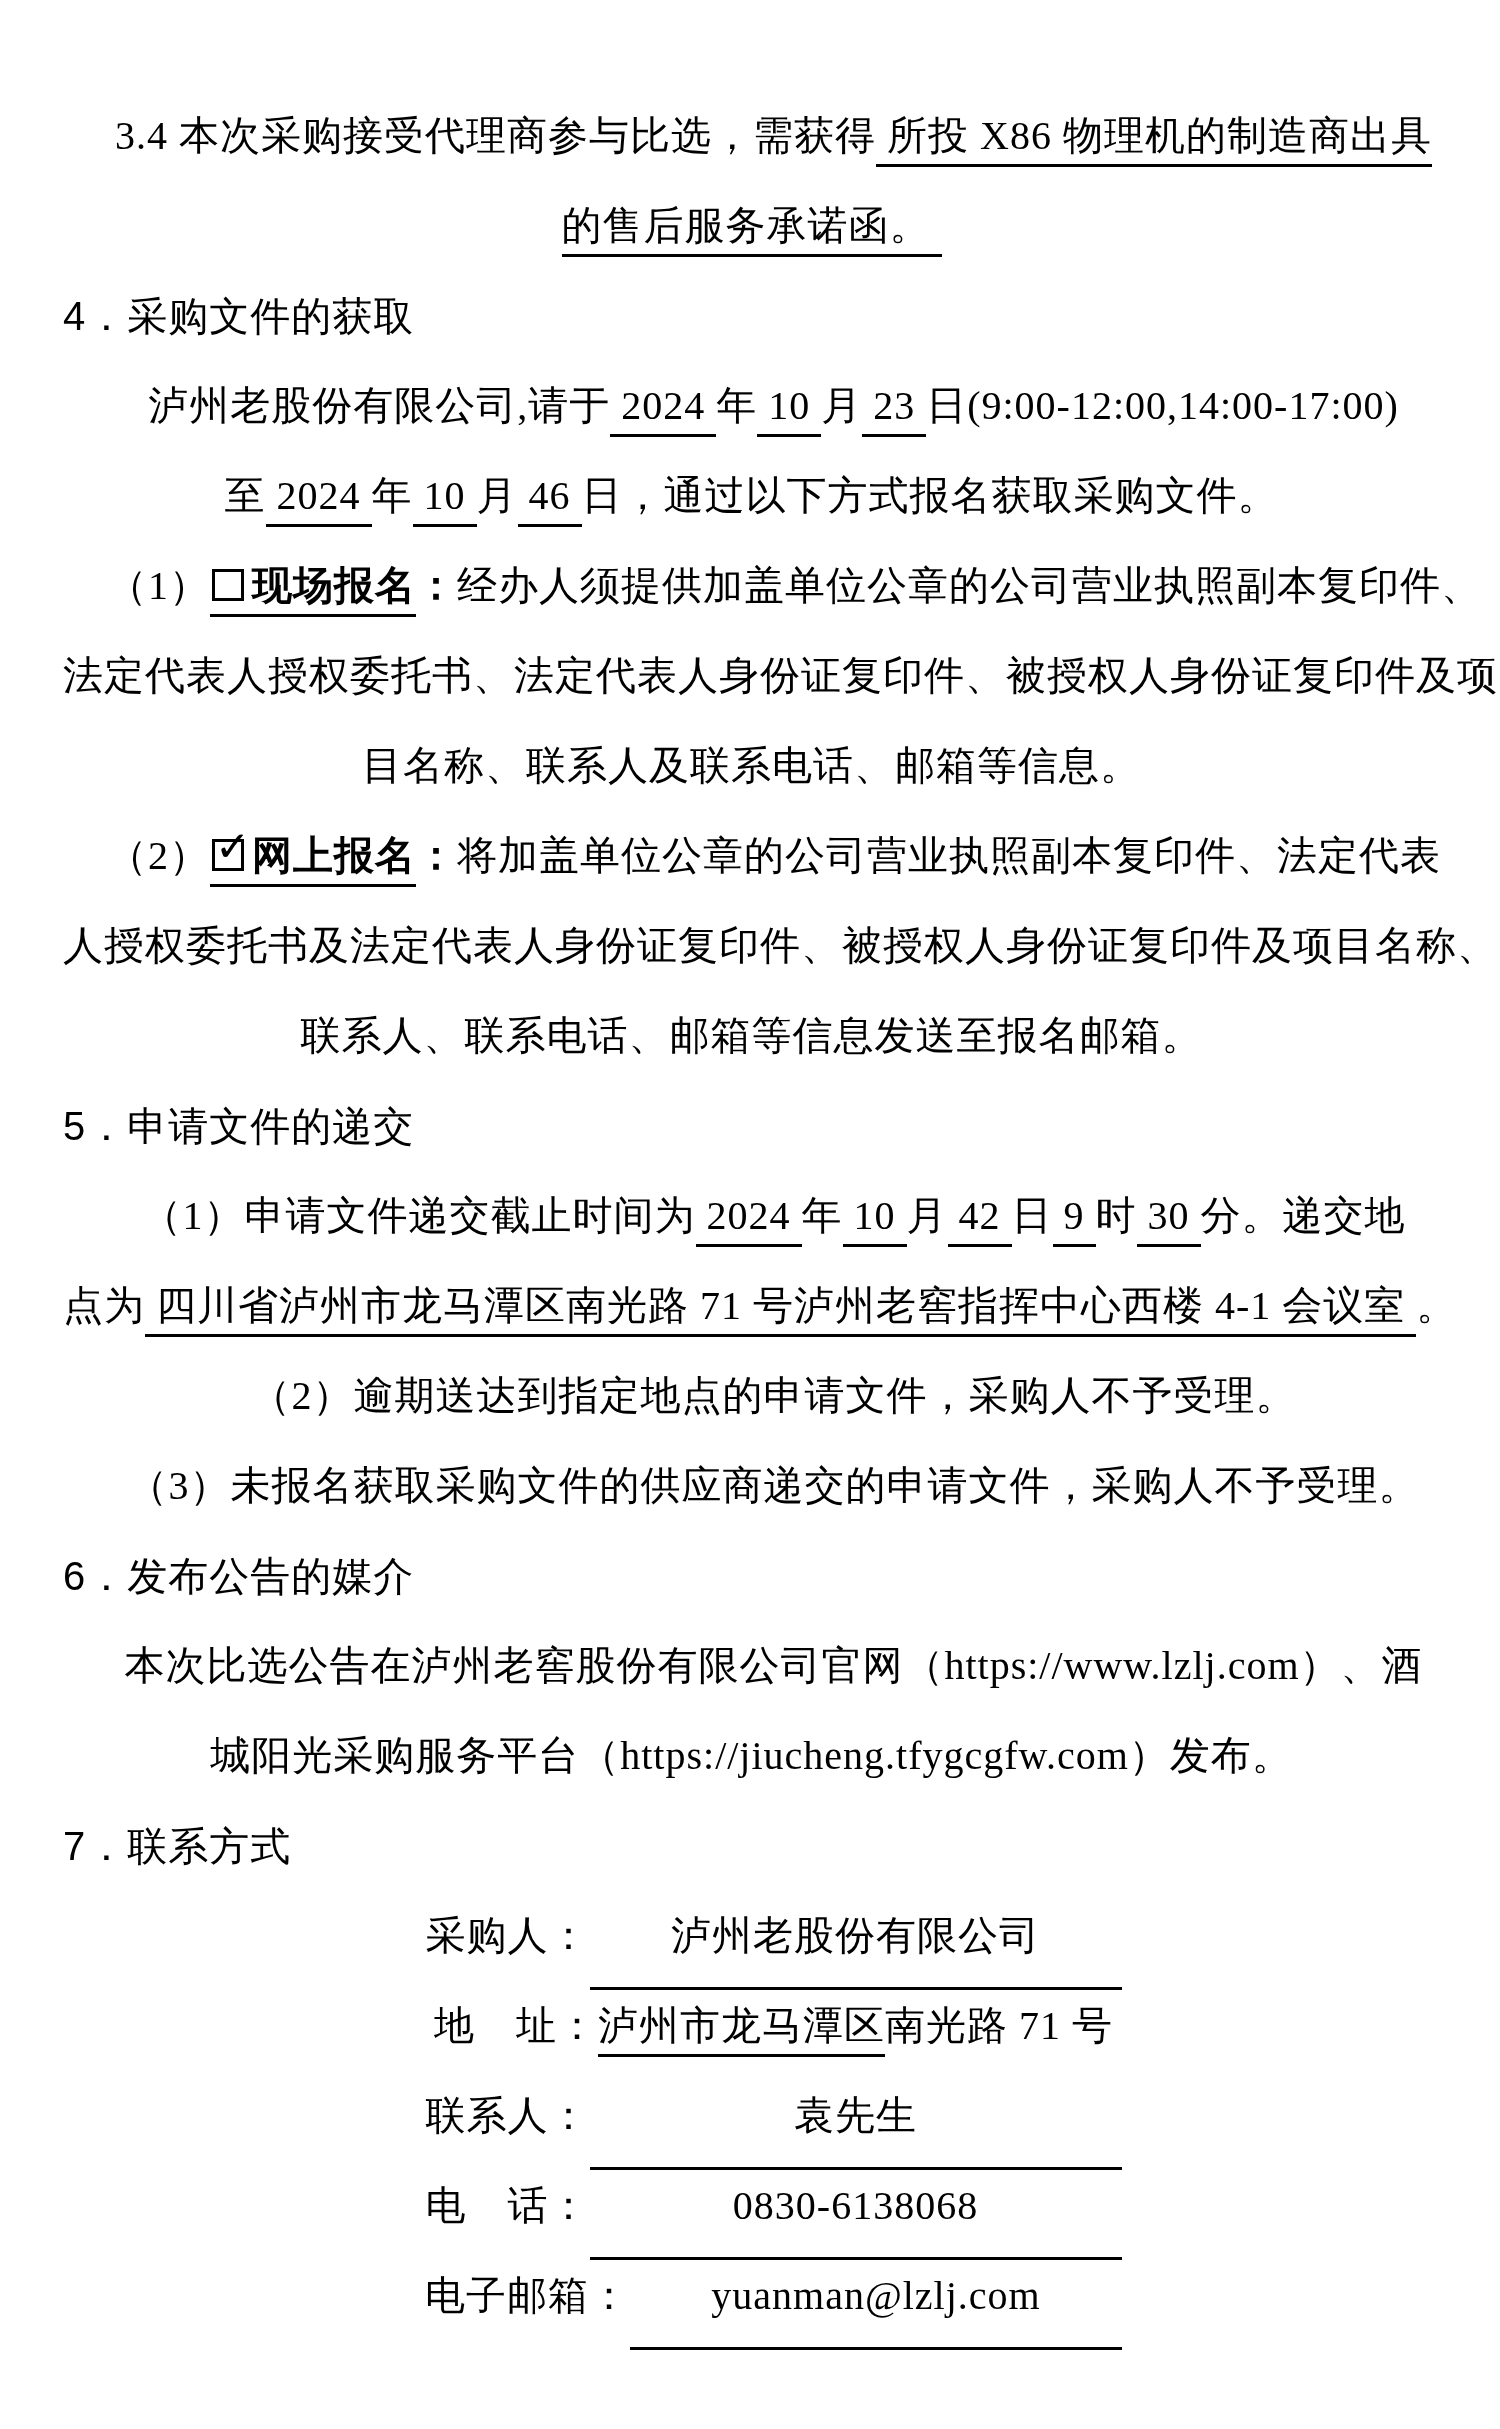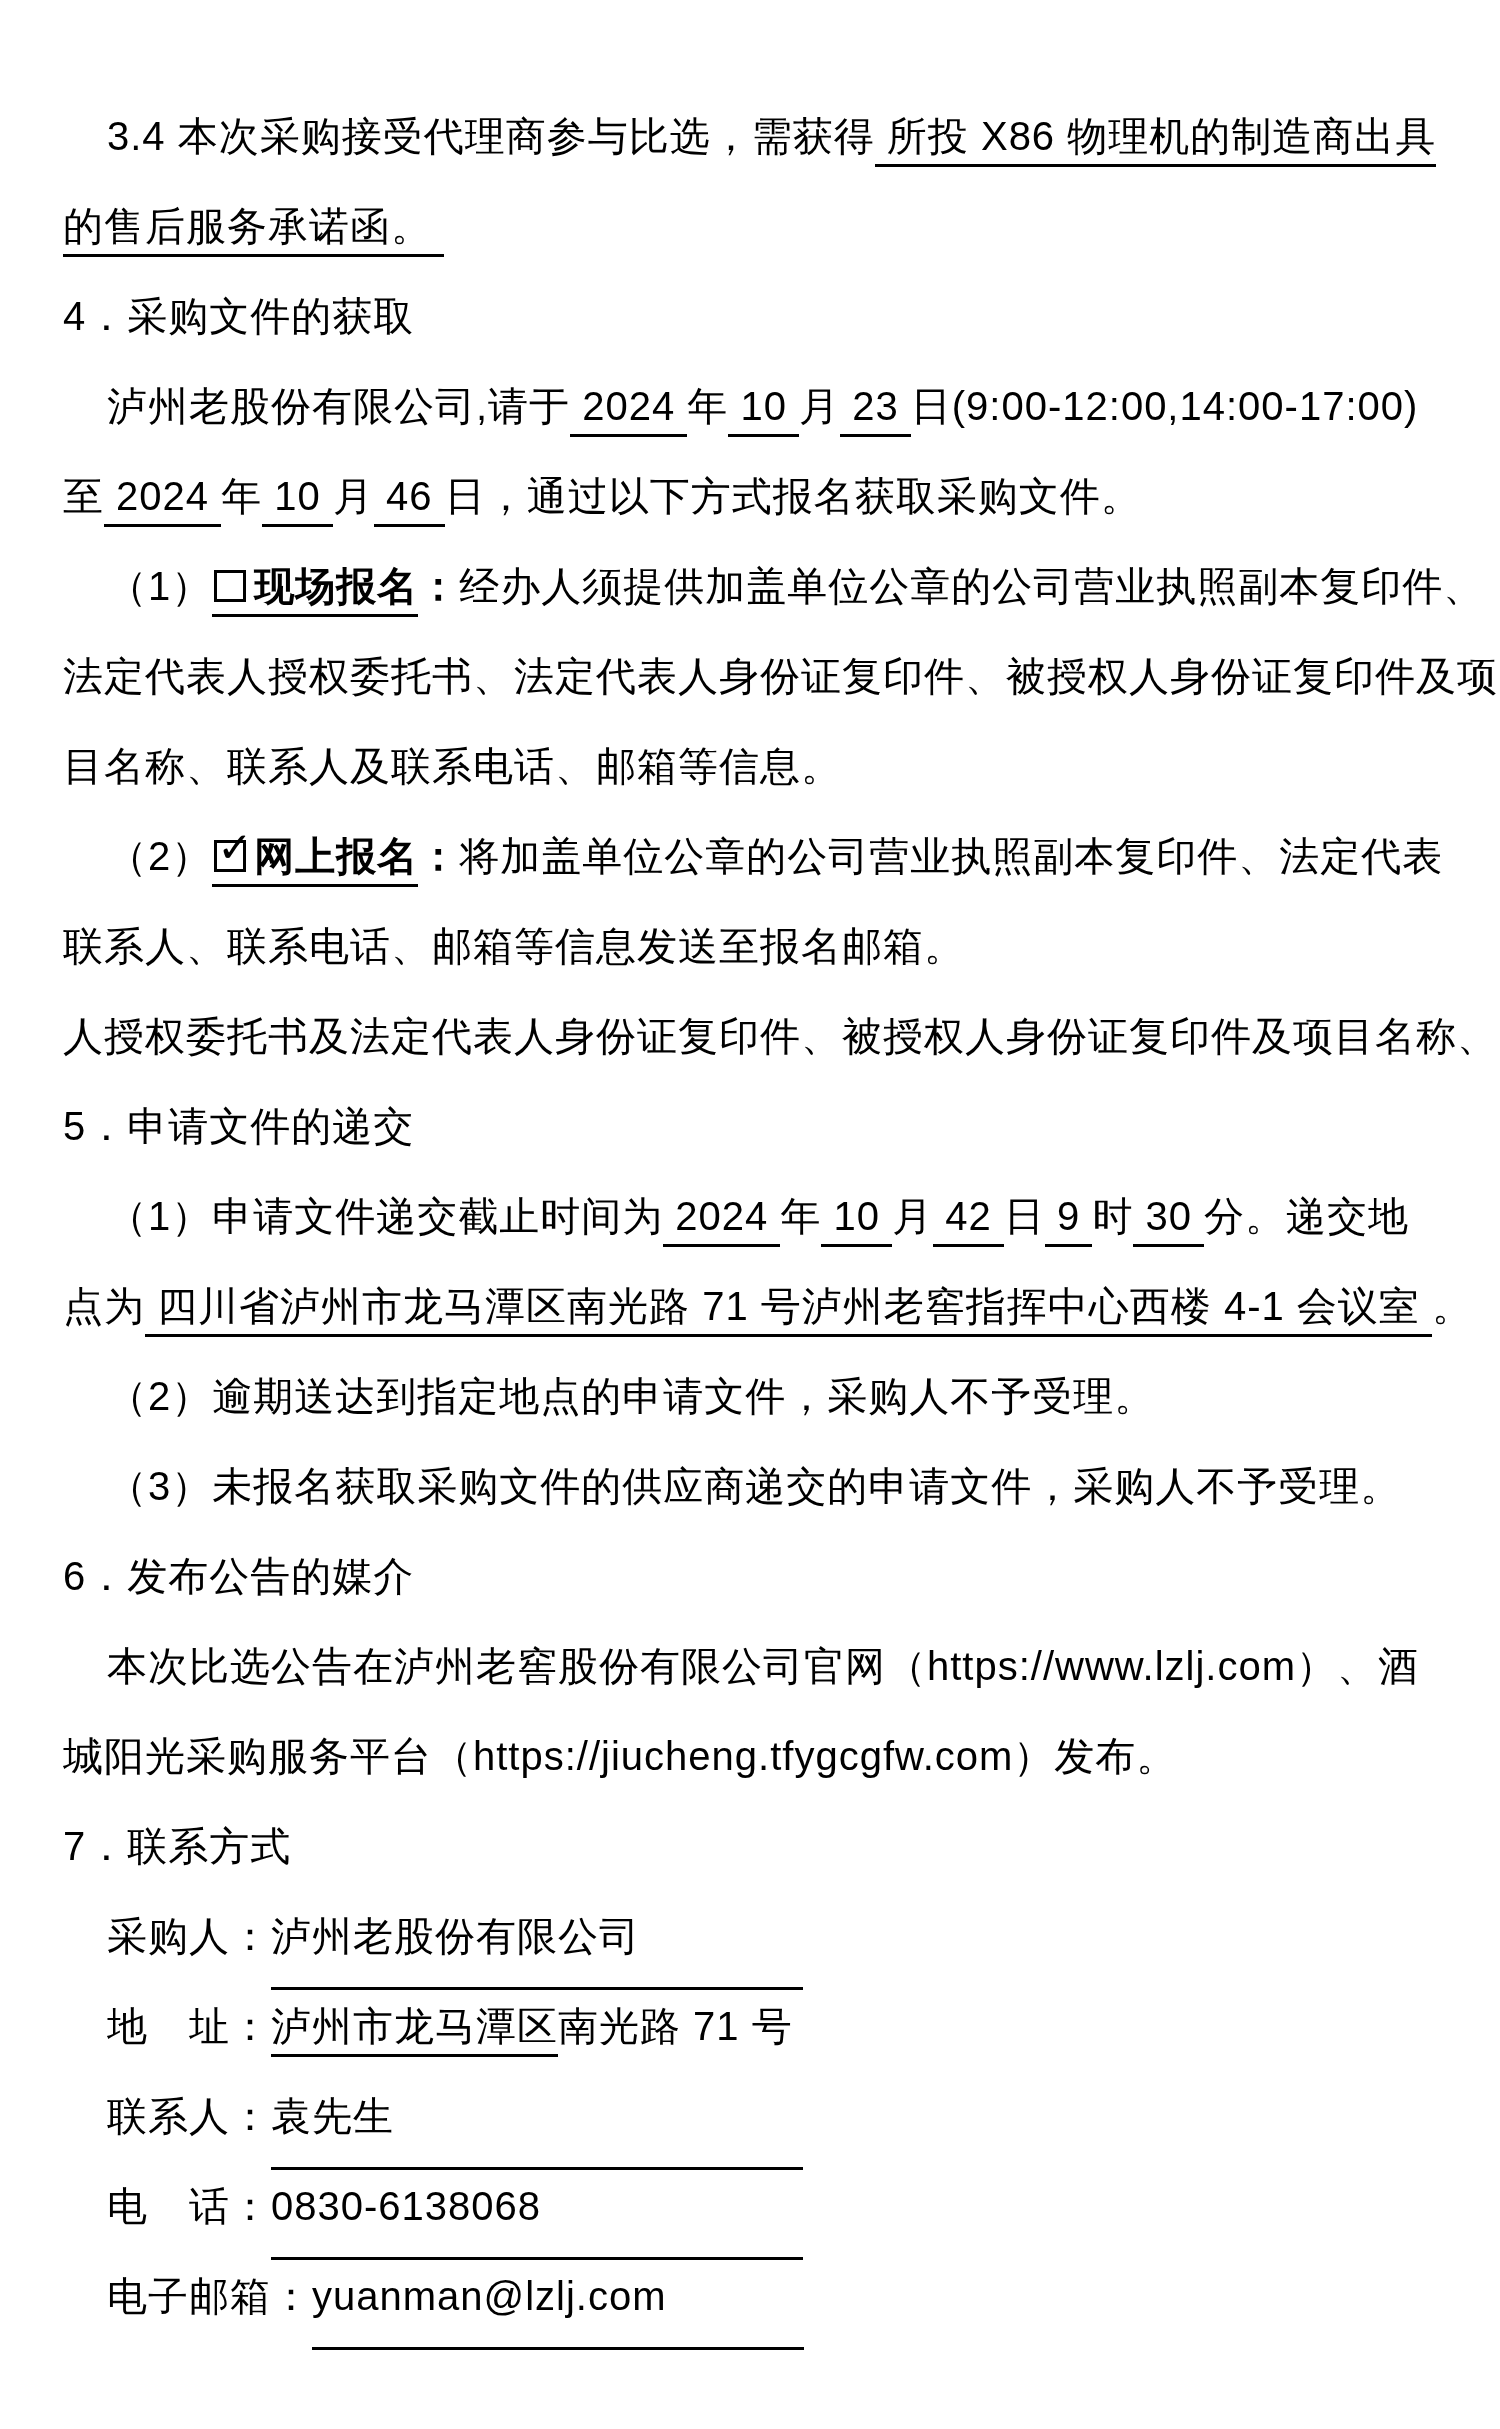--- a/index.html
+++ b/index.html
@@ -17,21 +17,21 @@
     padding: 91px 60px 0 63px;
   }
   .line {
     height: 90px;
     line-height: 90px;
     font-size: 40px;
     letter-spacing: 1px;
     white-space: nowrap;
     overflow: visible;
   }
-  .line.body { font-family: Liberation Sans, sans-serif; }
+  .line.body { font-family: Liberation Serif, serif; text-align: center; }
   .line.heading {
     font-family: "Liberation Sans", "DejaVu Sans", sans-serif;
     font-weight: normal;
   }
   .ind1 { padding-left: 44px; }
   .seg { white-space: pre; }
   .u {
     border-bottom: 3px solid #000000;
     padding-bottom: 6px;
   }
@@ -69,22 +69,22 @@
   <div>
       <div class="line body ind1"><span class="seg">3.4 本次采购接受代理商参与比选，需获得</span><span class="seg u"> 所投 X86 物理机的制造商出具</span></div>
       <div class="line body"><span class="seg u">的售后服务承诺函。 </span></div>
       <div class="line heading"><span class="seg">4．采购文件的获取</span></div>
       <div class="line body ind1"><span class="seg">泸州老股份有限公司,请于</span><span class="seg u"> 2024 </span><span class="seg">年</span><span class="seg u"> 10 </span><span class="seg">月</span><span class="seg u"> 23 </span><span class="seg">日(9:00-12:00,14:00-17:00)</span></div>
       <div class="line body"><span class="seg">至</span><span class="seg u"> 2024 </span><span class="seg">年</span><span class="seg u"> 10 </span><span class="seg">月</span><span class="seg u"> 46 </span><span class="seg">日，通过以下方式报名获取采购文件。</span></div>
       <div class="line body ind1"><span class="seg">（1）</span><span class="seg u"><span class="cbbox"></span></span><span class="seg u b">现场报名</span><span class="seg b">：</span><span class="seg">经办人须提供加盖单位公章的公司营业执照副本复印件、</span></div>
       <div class="line body"><span class="seg">法定代表人授权委托书、法定代表人身份证复印件、被授权人身份证复印件及项</span></div>
       <div class="line body"><span class="seg">目名称、联系人及联系电话、邮箱等信息。</span></div>
       <div class="line body ind1"><span class="seg">（2）</span><span class="seg u"><span class="cbbox checked"></span></span><span class="seg u b">网上报名</span><span class="seg b">：</span><span class="seg">将加盖单位公章的公司营业执照副本复印件、法定代表</span></div>
+      <div class="line body"><span class="seg">人授权委托书及法定代表人身份证复印件、被授权人身份证复印件及项目名称、</span></div>
       <div class="line body"><span class="seg">联系人、联系电话、邮箱等信息发送至报名邮箱。</span></div>
-      <div class="line body"><span class="seg">人授权委托书及法定代表人身份证复印件、被授权人身份证复印件及项目名称、</span></div>
       <div class="line heading"><span class="seg">5．申请文件的递交</span></div>
       <div class="line body ind1"><span class="seg">（1）申请文件递交截止时间为</span><span class="seg u"> 2024 </span><span class="seg">年</span><span class="seg u"> 10 </span><span class="seg">月</span><span class="seg u"> 42 </span><span class="seg">日</span><span class="seg u"> 9 </span><span class="seg">时</span><span class="seg u"> 30 </span><span class="seg">分。递交地</span></div>
       <div class="line body"><span class="seg">点为</span><span class="seg u"> 四川省泸州市龙马潭区南光路 71 号泸州老窖指挥中心西楼 4-1 会议室 </span><span class="seg">。</span></div>
       <div class="line body ind1"><span class="seg">（2）逾期送达到指定地点的申请文件，采购人不予受理。</span></div>
       <div class="line body ind1"><span class="seg">（3）未报名获取采购文件的供应商递交的申请文件，采购人不予受理。</span></div>
       <div class="line heading"><span class="seg">6．发布公告的媒介</span></div>
       <div class="line body ind1"><span class="seg">本次比选公告在泸州老窖股份有限公司官网（https://www.lzlj.com）、酒</span></div>
       <div class="line body"><span class="seg">城阳光采购服务平台（https://jiucheng.tfygcgfw.com）发布。</span></div>
       <div class="line heading"><span class="seg">7．联系方式</span></div>
       <div class="line body ind1"><span class="seg">采购人：</span><span class="seg u fillbox" style="width: 532px;">泸州老股份有限公司</span></div>

